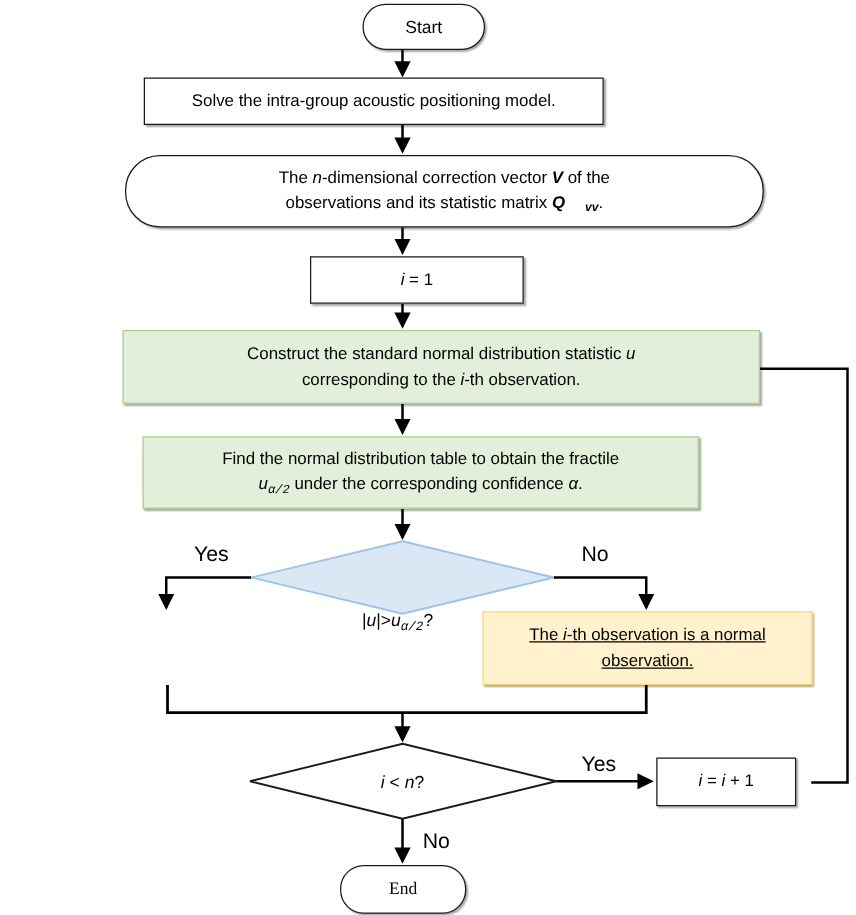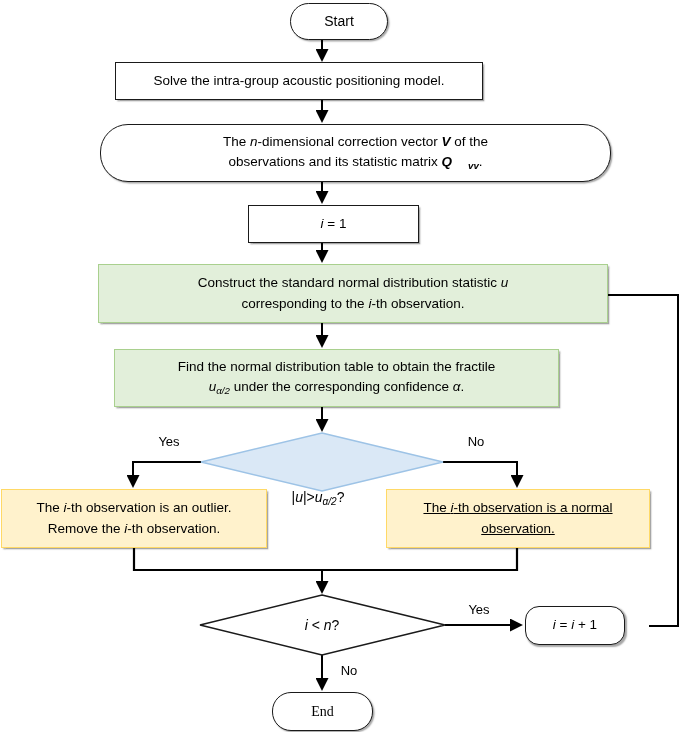--- a/index.html
+++ b/index.html
@@ -47,27 +47,27 @@
     display: flex;
     align-items: center;
     justify-content: center;
     text-align: center;
     font-size: 14px;
     background: transparent;
     border: none;
   }
   .edge-label {
     position: absolute;
-    font-size: 13px;
+    font-size: 17px;
     text-align: center;
   }
 
   .rt-i { font-style: italic; }
   .rt-bi { font-style: italic; font-weight: bold; }
-  .rt-isub { font-style: italic; font-size: 0.72em; vertical-align: -0.32em; }
+  .rt-isub { font-style: italic; font-size: 0.72em; vertical-align: -0.32em; font-family: Liberation Mono, monospace; }
   .rt-bisub { font-style: italic; font-weight: bold; font-size: 0.72em; vertical-align: -0.32em; padding-left: 16px; }
 </style>
 </head>
 <body>
 
 <div class="canvas">
 
   <svg class="wires" viewBox="0 0 685 732" xmlns="http://www.w3.org/2000/svg">
     <defs>
       <marker id="ah" viewBox="0 0 10 10" refX="8.5" refY="5" markerWidth="6.5" markerHeight="6.5" orient="auto-start-reverse">
@@ -118,37 +118,34 @@
   </div>
 
   <div class="dlabel" style="left:228px; top:448px; width:180px; height:28px;margin-top:36px;">
     <span><span>|</span><span class="rt-i">u</span><span>|&gt;</span><span class="rt-i">u</span><span class="rt-isub">α/2</span><span>?</span></span>
   </div>
 
   <div class="edge-label" style="left:150px; top:434px; width:38px;">Yes</div>
 
   <div class="edge-label" style="left:457px; top:434px; width:38px;">No</div>
 
-  <div class="node yellow" style="left:1px; top:489px; width:266px; height:59px;">
-    <span><span>The </span><span class="rt-i">i</span><span>-th observation is an outlier.</span><br><span>Remove the </span><span class="rt-i">i</span><span>-th observation.</span></span>
-  </div>
 
   <div class="node yellow" style="left:386px; top:489px; width:264px; height:59px;text-decoration:underline;">
     <span><span>The </span><span class="rt-i">i</span><span>-th observation is a normal</span><br><span>observation.</span></span>
   </div>
 
   <div class="dlabel" style="left:242px; top:611px; width:160px; height:28px;">
     <span><span class="rt-i">i</span><span> &lt; </span><span class="rt-i">n</span><span>?</span></span>
   </div>
 
   <div class="edge-label" style="left:460px; top:602px; width:38px;">Yes</div>
 
   <div class="edge-label" style="left:331px; top:663px; width:36px;">No</div>
 
-  <div class="node" style="left:525px; top:606px; width:100px; height:39px;border-radius:14px;">
+  <div class="node" style="left:525px; top:606px; width:112px; height:39px;">
     <span><span class="rt-i">i</span><span> = </span><span class="rt-i">i</span><span> + 1</span></span>
   </div>
 
   <div class="node terminal" style="left:272px; top:692px; width:101px; height:39px;font-family:Liberation Serif, serif;">
     <span>End</span>
   </div>
 
 </div>
 
 </body></html>

